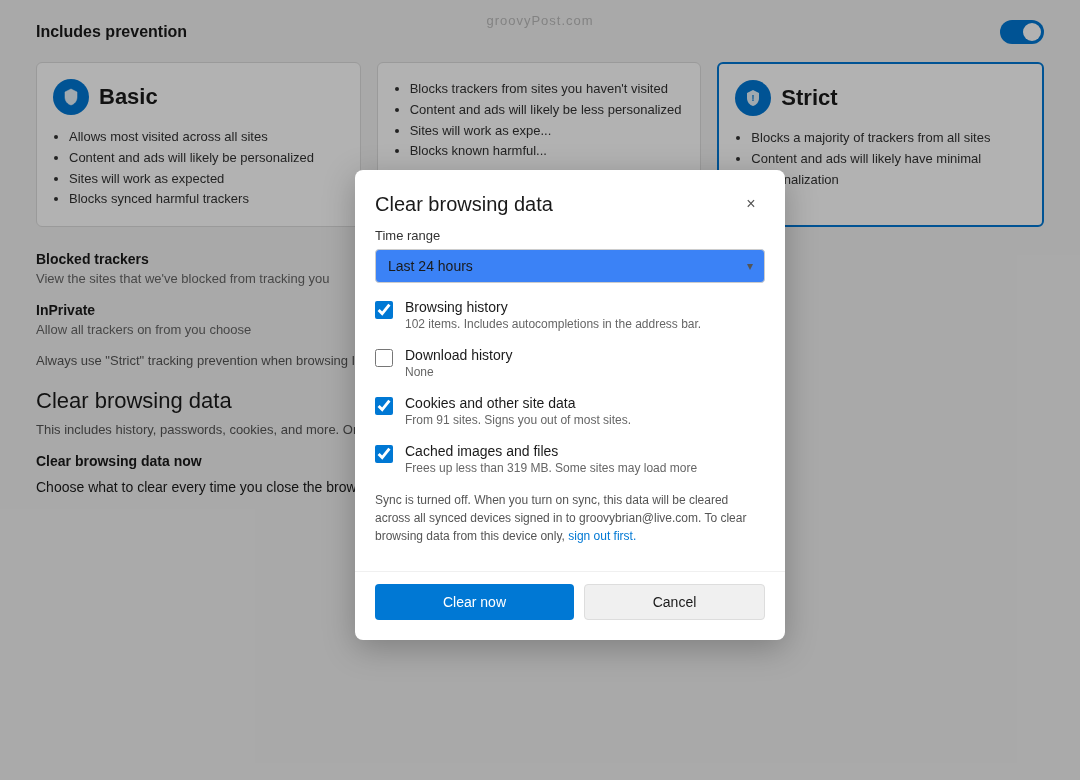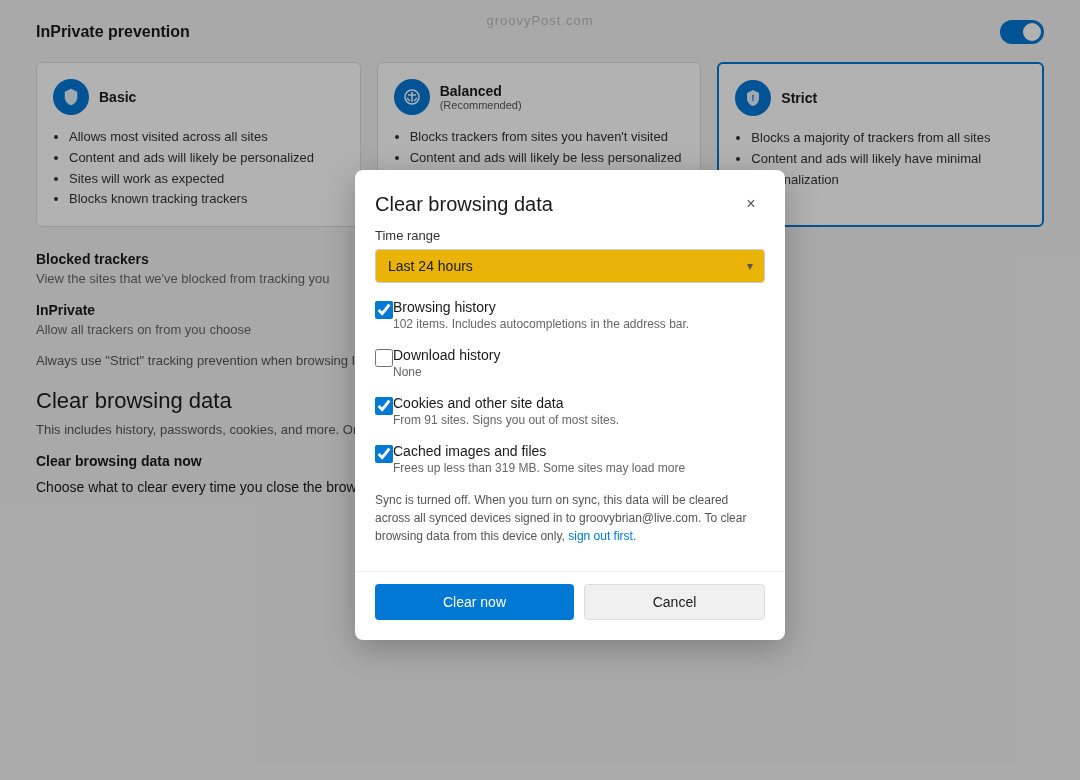--- a/index.html
+++ b/index.html
@@ -109,21 +109,21 @@
     .card-icon.basic { background: #0078d4; }
     .card-icon.balanced { background: #0078d4; }
     .card-icon.strict { background: #0078d4; }
 
     .card-title-area .recommended {
       font-size: 11px;
       color: #555;
     }
 
     .card-title {
-      font-size: 14px;
+      font-size: 22px;
       font-weight: 600;
       color: #1a1a1a;
     }
 
     .card-bullets {
       list-style: disc;
       padding-left: 16px;
       font-size: 13px;
       color: #333;
       line-height: 1.6;
@@ -256,39 +256,40 @@
       margin-bottom: 16px;
     }
 
     .select-wrapper select {
       width: 100%;
       padding: 8px 12px;
       border: 1px solid #ccc;
       border-radius: 4px;
       font-size: 14px;
       color: #1a1a1a;
-      background: #eab308;
+      background: #3b82f6;
       cursor: pointer;
       appearance: none;
       -webkit-appearance: none;
     }
 
     .select-chevron {
       position: absolute;
       right: 12px;
       top: 50%;
       transform: translateY(-50%);
       pointer-events: none;
       color: #555;
       font-size: 12px;
     }
 
     .checkbox-item {
       display: flex;
       align-items: flex-start;
+      gap: 12px;
       margin-bottom: 16px;
     }
 
     .checkbox-item input[type="checkbox"] {
       width: 18px;
       height: 18px;
       margin-top: 2px;
       accent-color: #0078d4;
       flex-shrink: 0;
       cursor: pointer;
@@ -352,21 +353,21 @@
       cursor: pointer;
     }
   </style>
 </head>
 <body>
 
 <div class="bg-page">
   <div class="watermark">groovyPost.com</div>
 
   <div class="bg-header">
-    <div class="bg-title">InPrivate prevention</div>
+    <div class="bg-title">Includes prevention</div>
     <div class="toggle-switch"></div>
   </div>
 
   <div class="tracking-cards">
 
     <div class="tracking-card">
       <div class="card-header">
         <div class="card-icon basic">
           <svg width="20" height="20" viewBox="0 0 20 20" fill="none">
             <path d="M10 2L4 5v5c0 4 2.5 7 6 8 3.5-1 6-4 6-8V5z" fill="white" opacity="0.9"></path>
@@ -374,40 +375,25 @@
           </svg>
         </div>
         <div class="card-title-area">
           <div class="card-title">Basic</div>
         </div>
       </div>
       <ul class="card-bullets">
         <li>Allows most visited across all sites</li>
         <li>Content and ads will likely be personalized</li>
         <li>Sites will work as expected</li>
-        <li>Blocks known tracking trackers</li>
+        <li>Blocks synced harmful trackers</li>
       </ul>
     </div>
 
     <div class="tracking-card">
-      <div class="card-header">
-        <div class="card-icon balanced">
-          <svg width="20" height="20" viewBox="0 0 20 20" fill="white">
-            <circle cx="10" cy="10" r="7" stroke="white" stroke-width="1.5" fill="none"></circle>
-            <line x1="10" y1="5" x2="10" y2="15" stroke="white" stroke-width="1.5"></line>
-            <line x1="6" y1="8" x2="14" y2="8" stroke="white" stroke-width="1.5"></line>
-            <line x1="5" y1="11" x2="8" y2="14" stroke="white" stroke-width="1.5"></line>
-            <line x1="15" y1="11" x2="12" y2="14" stroke="white" stroke-width="1.5"></line>
-          </svg>
-        </div>
-        <div class="card-title-area">
-          <div class="card-title">Balanced</div>
-          <div class="recommended">(Recommended)</div>
-        </div>
-      </div>
       <ul class="card-bullets">
         <li>Blocks trackers from sites you haven't visited</li>
         <li>Content and ads will likely be less personalized</li>
         <li>Sites will work as expe...</li>
         <li>Blocks known harmful...</li>
       </ul>
     </div>
 
     <div class="tracking-card selected">
       <div class="card-header">

